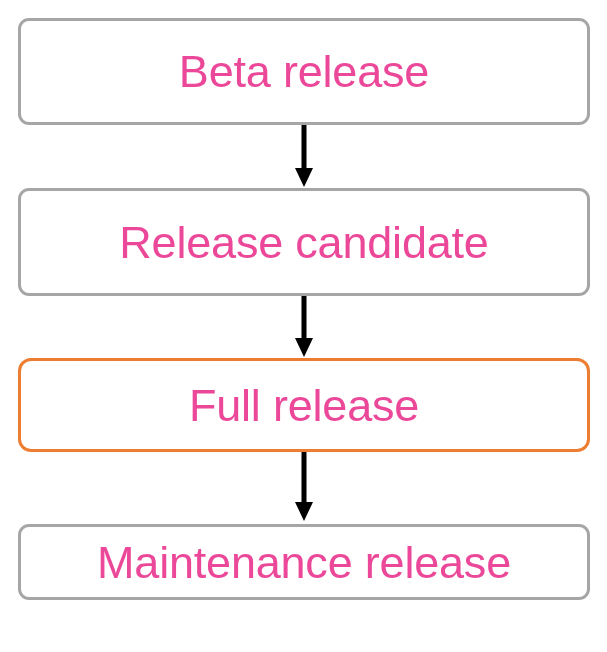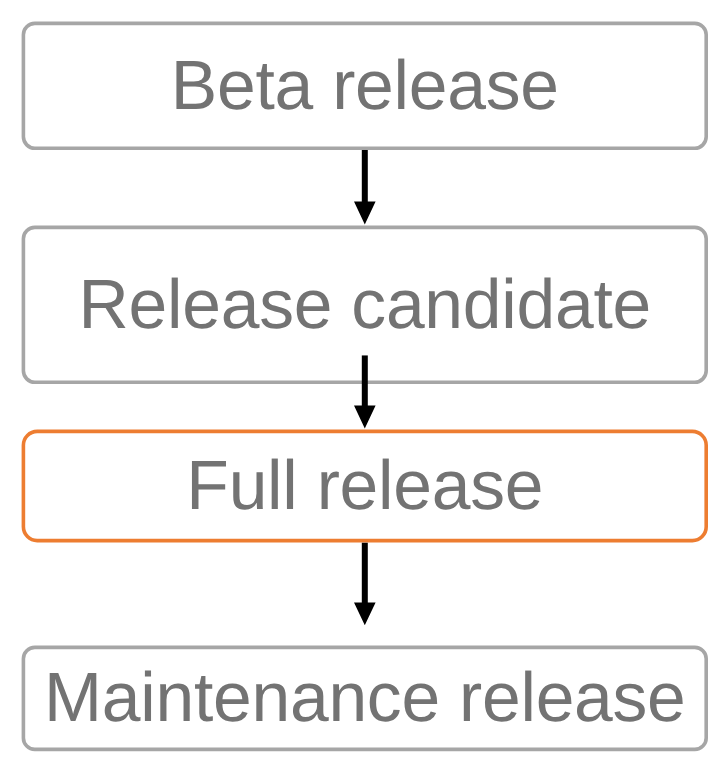--- a/index.html
+++ b/index.html
@@ -28,32 +28,32 @@
     border: 3px solid #A6A6A6;
     border-radius: 11px;
     display: flex;
     align-items: center;
     justify-content: center;
   }
   .node.accent {
     border-color: #ED7D31;
   }
   .node-label {
-    font-size: 58px;
+    font-size: 45px;
     line-height: 1;
-    color: #737373;
+    color: #ec4899;
     white-space: nowrap;
     letter-spacing: -0.2px;
     font-weight: 400;
   }
   
   .node-0 { top: 18px;  height: 107px; }
-  .node-1 { top: 188px; height: 132px; }
+  .node-1 { top: 188px; height: 108px; }
   .node-2 { top: 358px; height: 94px; border-radius: 13px;  }
-  .node-3 { top: 538px; height: 88px; }
+  .node-3 { top: 524px; height: 76px; }
 
   .connector {
     position: absolute;
     left: 0;
     width: 607px;
     pointer-events: none;
   }
   .conn-0 { top: 125px; height: 63px; }
   .conn-1 { top: 296px; height: 62px; }
   .conn-2 { top: 452px; height: 70px; }

